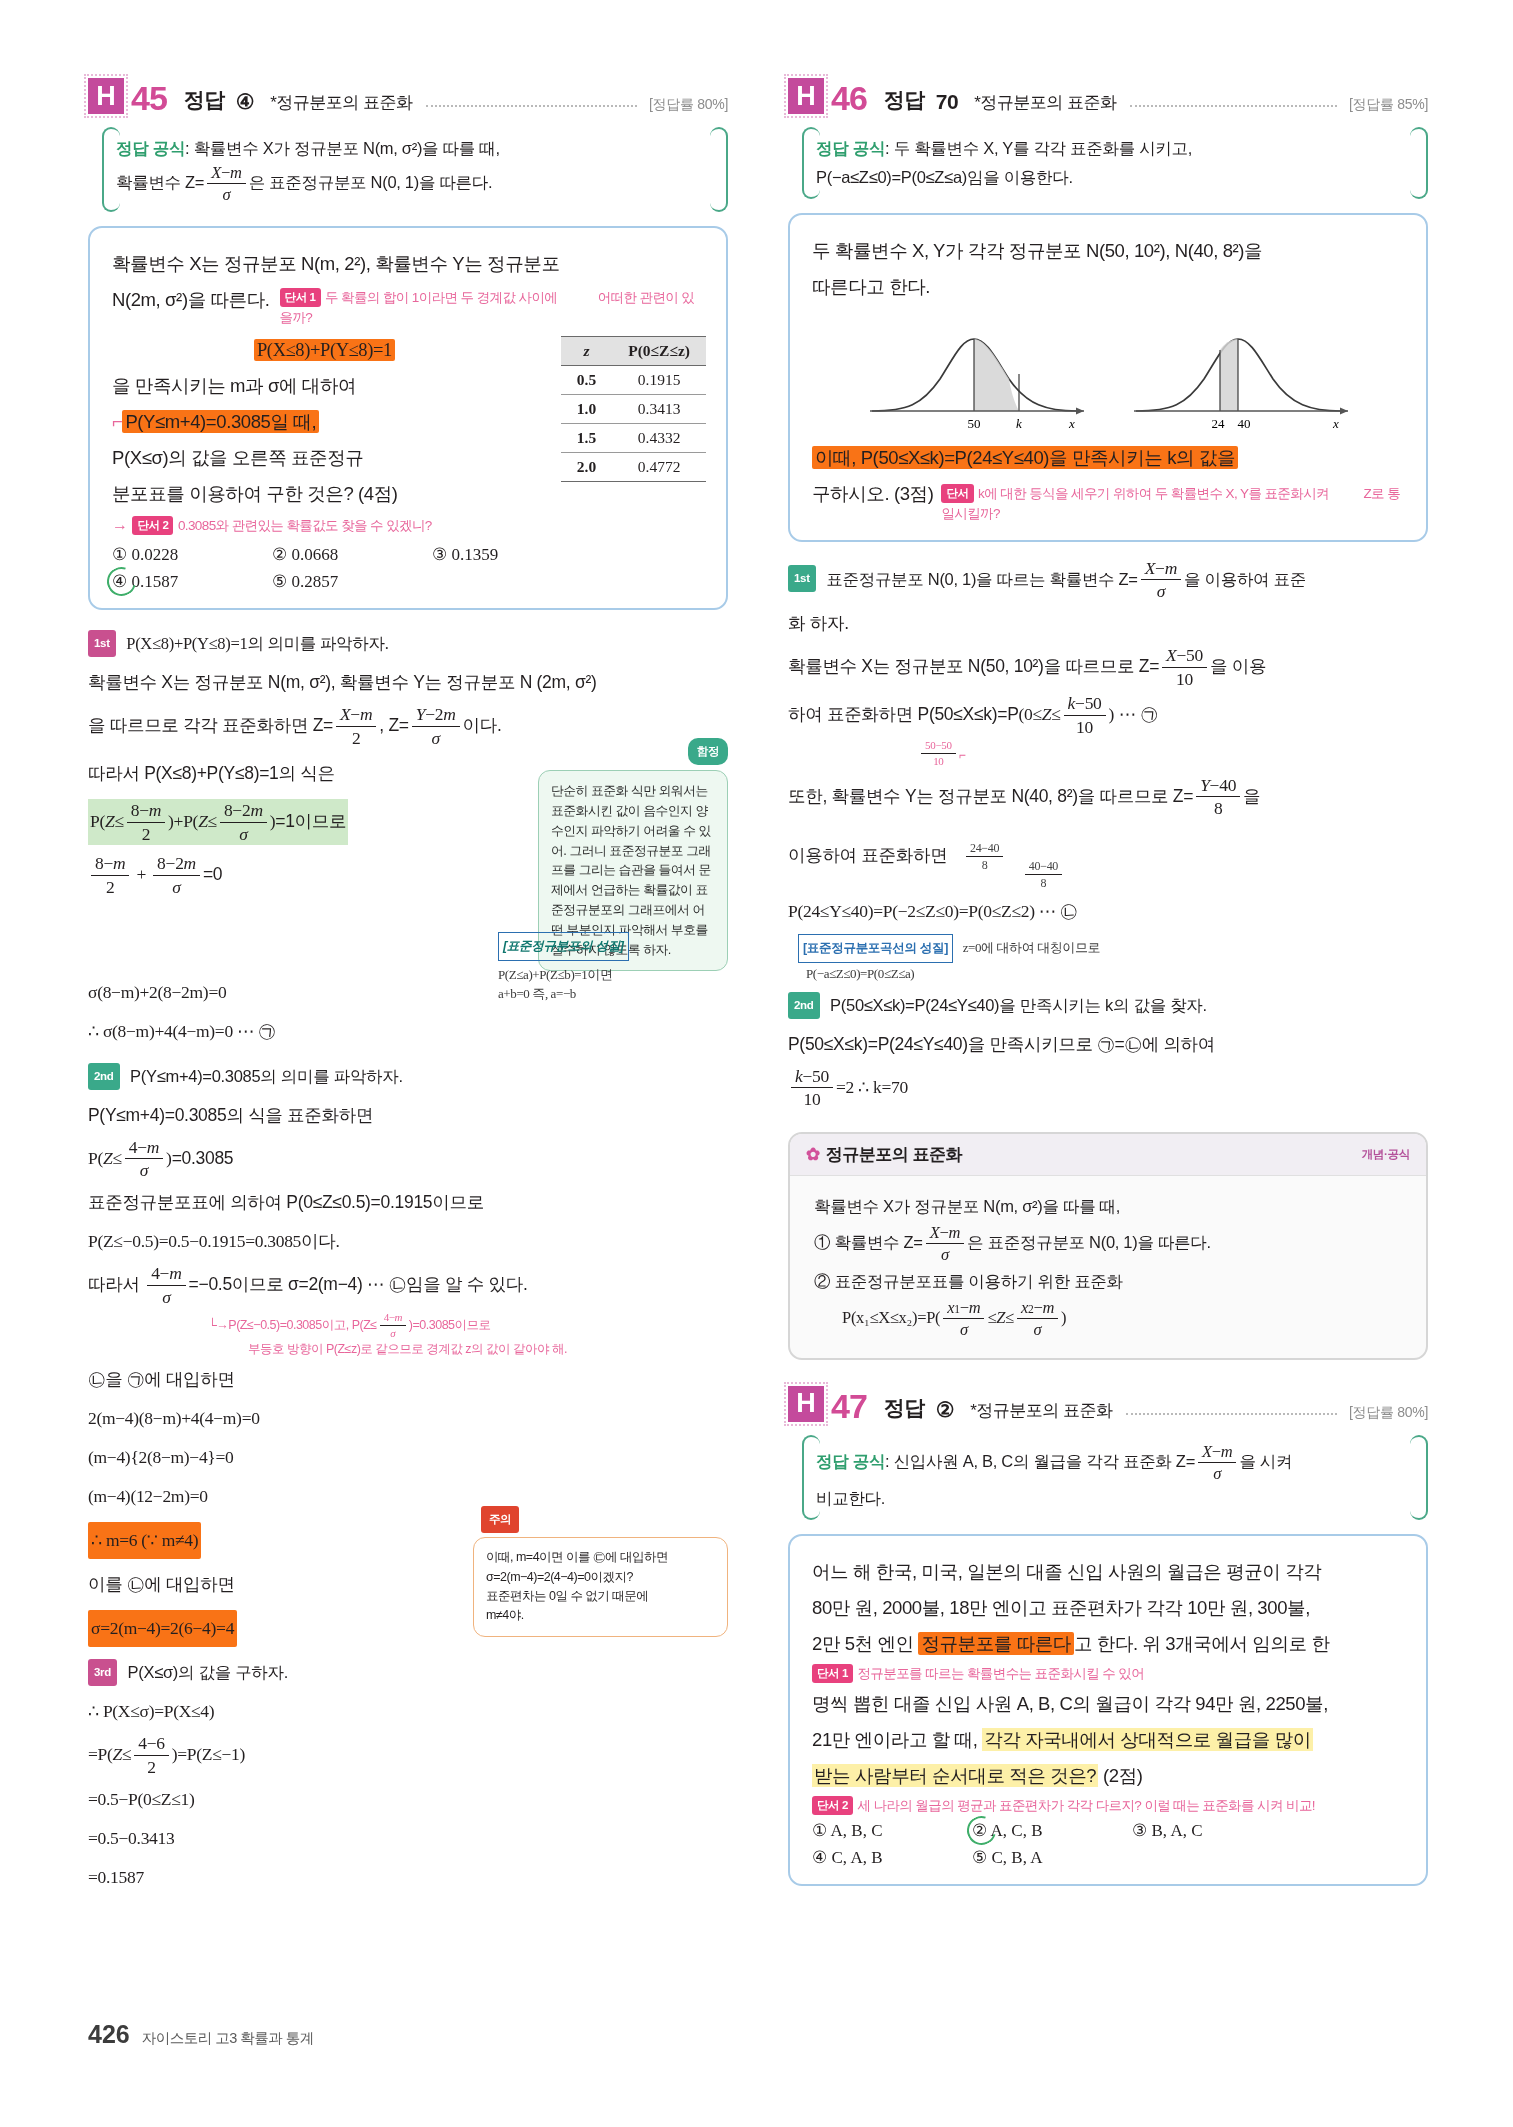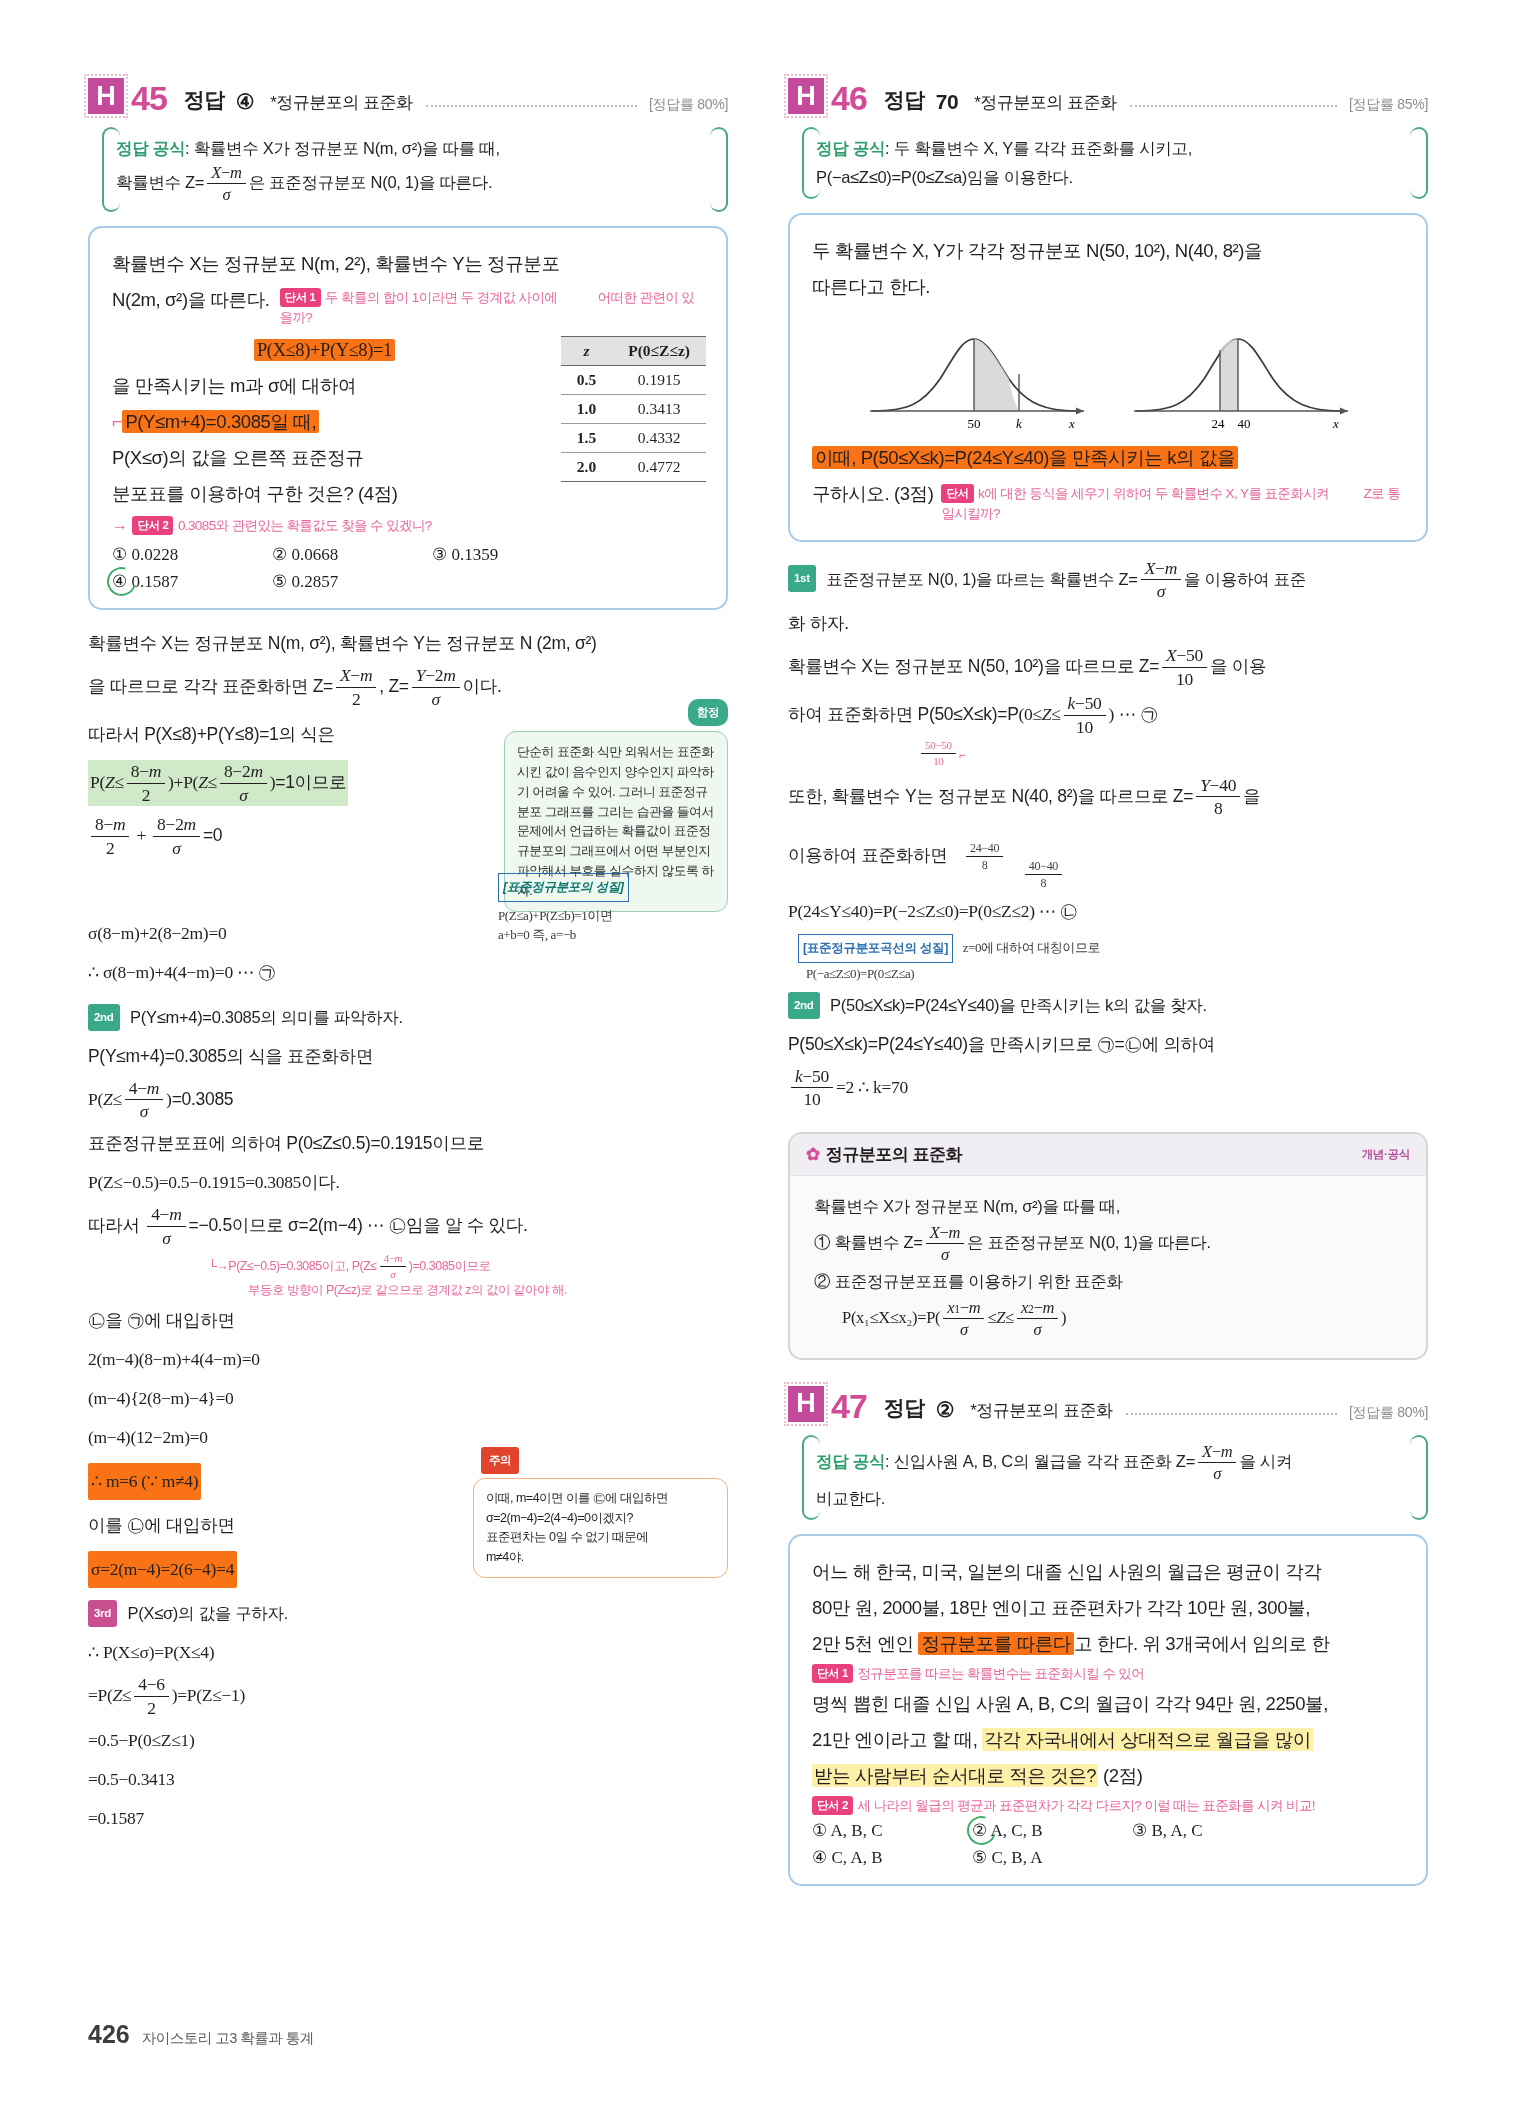--- a/index.html
+++ b/index.html
@@ -240,20 +240,24 @@
         <div class="ch">③ 0.1359</div>
       </div>
       <div class="choices" style="margin-top:6px;">
         <div class="ch"><span class="circ-ans">④ 0.1587</span></div>
         <div class="ch">⑤ 0.2857</div>
         <div class="ch"></div>
       </div>
     </div>
 
     <div class="sol">
+      <div class="row">
+        <span class="step s1">1st</span>
+        <span class="mr" style="font-size:16.5px">P(X≤8)+P(Y≤8)=1의 의미를 파악하자.</span>
+      </div>
       <div class="row">확률변수 X는 정규분포 N(m, σ²), 확률변수 Y는 정규분포 N (2m, σ²)</div>
       <div class="row">
         <span>을 따르므로 각각 표준화하면 Z=</span><span class="frac">
               <span class="num"><span class="mi">X</span>−<span class="mi">m</span></span>
               <span class="den">2</span>
             </span><span>, Z=</span><span class="frac">
               <span class="num"><span class="mi">Y</span>−2<span class="mi">m</span></span>
               <span class="den"><span class="mi">σ</span></span>
             </span><span>이다.</span>
       </div>
@@ -273,21 +277,21 @@
           <div class="row">
             <span class="frac">
                   <span class="num">8−<span class="mi">m</span></span>
                   <span class="den">2</span>
                 </span><span class="mr"> + </span><span class="frac">
                   <span class="num">8−2<span class="mi">m</span></span>
                   <span class="den"><span class="mi">σ</span></span>
                 </span><span>=0</span>
           </div>
         </div>
-        <div style="width:224px; margin-left:6px; margin-top:-20px;">
+        <div style="width:190px; margin-left:6px; margin-top:-20px;">
           <div style="text-align:right"><span class="note-badge-green">함정</span></div>
           <div class="note-green" style="margin-top:3px;">단순히 표준화 식만 외워서는 표준화시킨 값이 음수인지 양수인지 파악하기 어려울 수 있어. 그러니 표준정규분포 그래프를 그리는 습관을 들여서 문제에서 언급하는 확률값이 표준정규분포의 그래프에서 어떤 부분인지 파악해서 부호를 실수하지 않도록 하자.</div>
         </div>
       </div>
 
       <div style="display:flex; align-items:flex-start;">
         <div style="flex:1;">
           <div class="row mr">σ(8−m)+2(8−2m)=0</div>
           <div class="row mr">∴ σ(8−m)+4(4−m)=0 ⋯ ㉠</div>
         </div>

